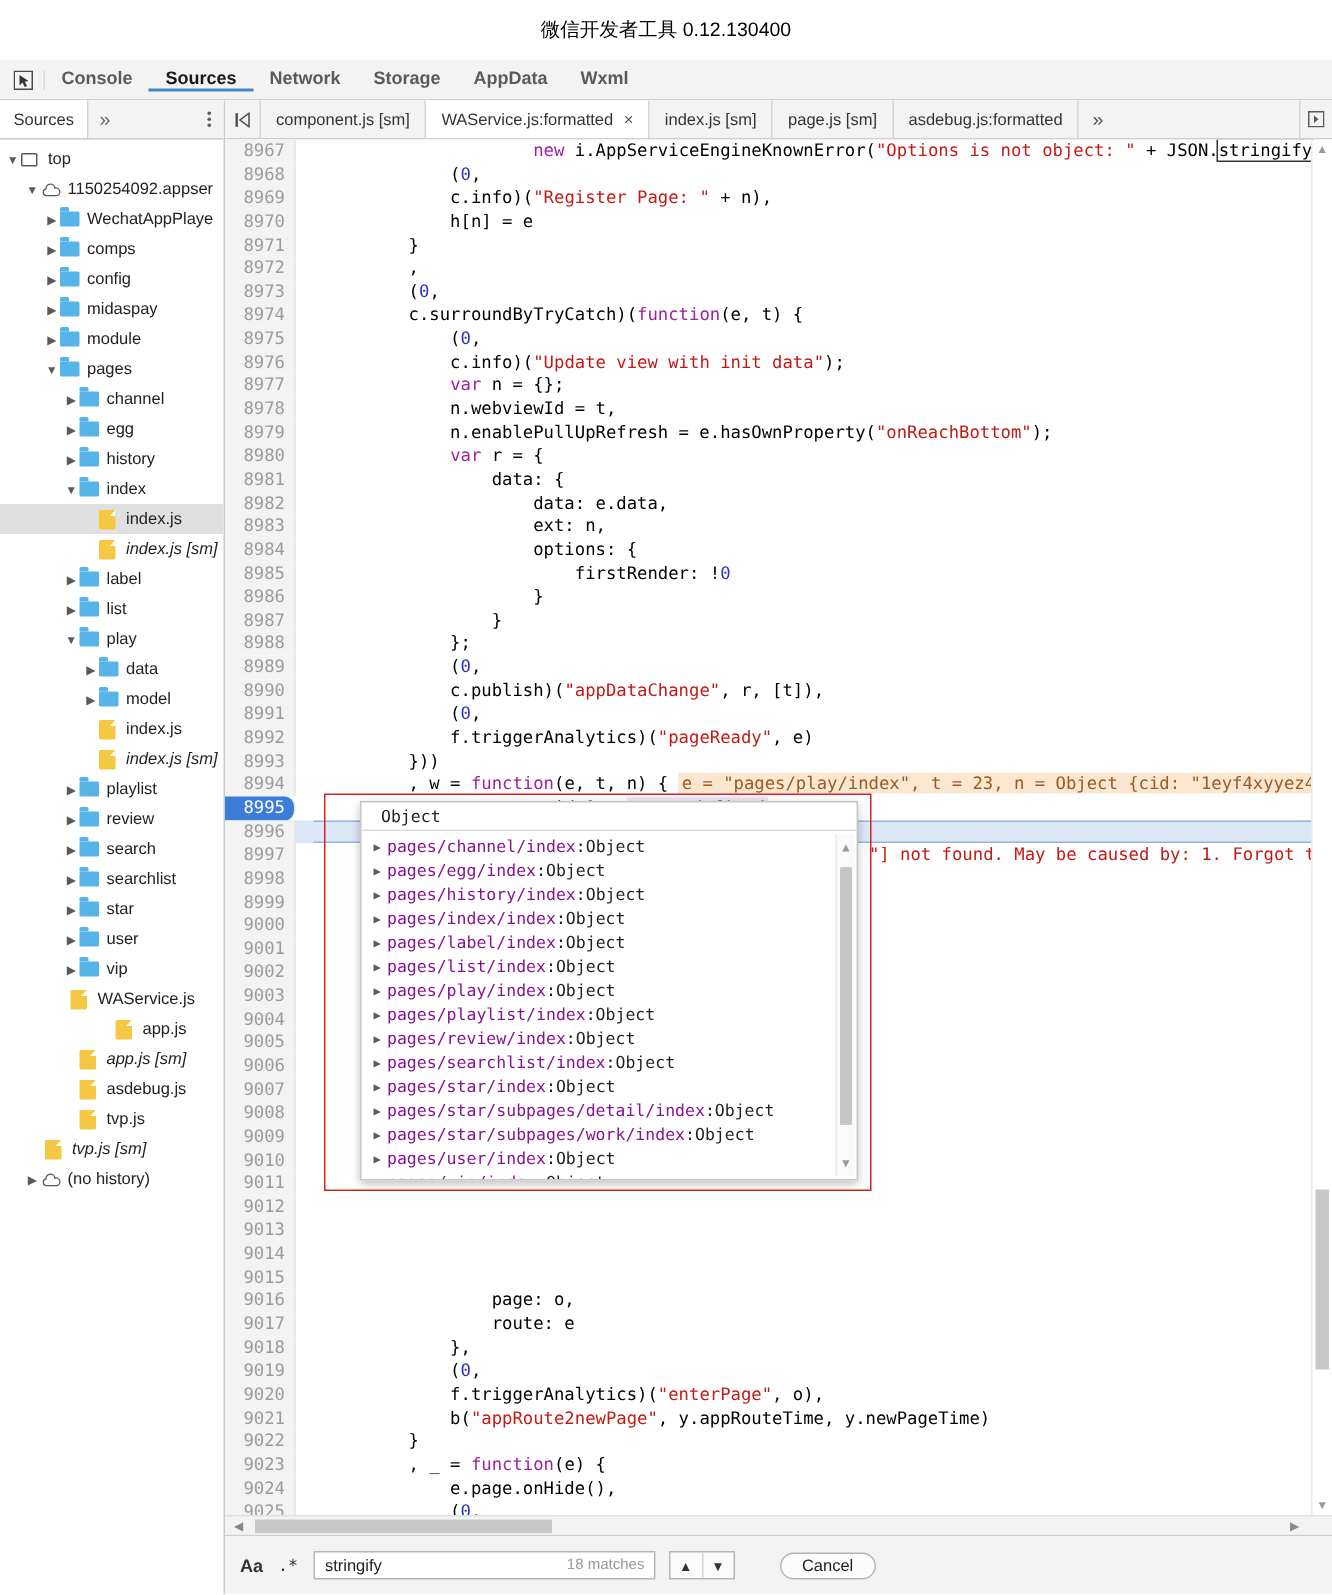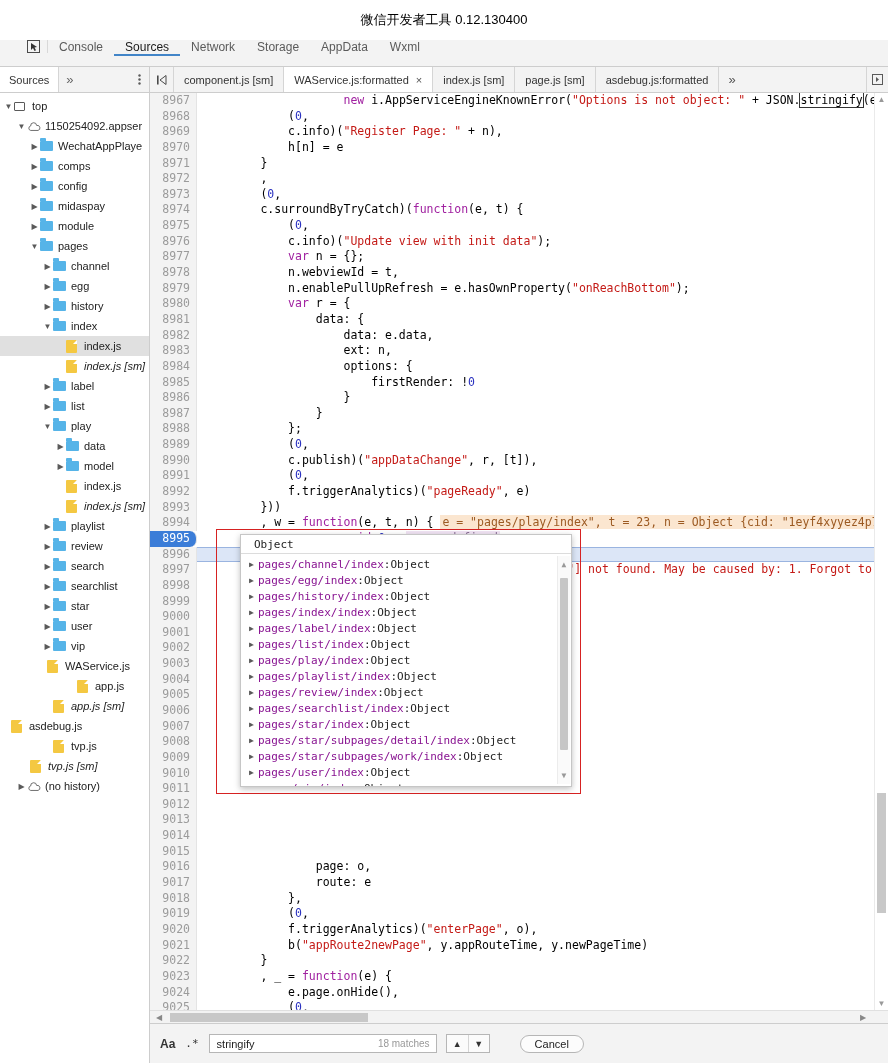--- a/index.html
+++ b/index.html
@@ -20,22 +20,23 @@
     font-size: 13px;
     color: #000000;
     border-bottom: 1px solid #ffffff;
   }
   
   .devtools-tabs {
     height: 27px;
     background: #f3f3f3;
     border-bottom: 1px solid #cdcdcd;
     display: flex;
-    align-items: flex-start;
-    padding-left: 20px;
+    align-items: center;
+    padding-left: 2px;
+    font-weight: bold;
   }
   .inspect-btn {
     width: 28px;
     display: flex; align-items: center; justify-content: center;
     border-right: 1px solid #d8d8d8;
   }
   .inspect-btn svg { display:block; }
   .dtab {
     padding: 0 11px;
     display: flex; align-items: center;
@@ -187,21 +188,21 @@
     overflow: hidden;
     background: #ffffff;
   }
   .code {
     font-family: "DejaVu Sans Mono", monospace;
     font-size: 11.5px;
     line-height: 15.65px;
     white-space: pre;
     color: #000;
   }
-  .cline { display: flex; height: 15.65px; position: relative; }
+  .cline { display: flex; height: 15.65px; position: relative; gap: 12px; }
   .gutter {
     width: 47px; min-width: 47px;
     background: #f3f3f3;
     color: #9b9b9b;
     text-align: right;
     padding-right: 6px;
     border-right: 1px solid #e4e4e4;
     user-select: none;
   }
   .ctext { padding-left: 8px; flex: 1; overflow: hidden; }
@@ -638,21 +639,21 @@
           </span>
           <span class="tlabel">app.js</span>
         </div>
         <div class="tnode" style="padding-left: 42px;">
           <span class="twist"></span>
           <span class="ticon">
             <span class="fileico"></span>
           </span>
           <span class="tlabel sm">app.js [sm]</span>
         </div>
-        <div class="tnode" style=" align-items: center;">
+        <div class="tnode" style="padding-left: 42px; align-items: center;">
           <span class="twist"></span>
           <span class="ticon">
             <span class="fileico"></span>
           </span>
           <span class="tlabel">asdebug.js</span>
         </div>
         <div class="tnode" style="padding-left: 42px;">
           <span class="twist"></span>
           <span class="ticon">
             <span class="fileico"></span>

